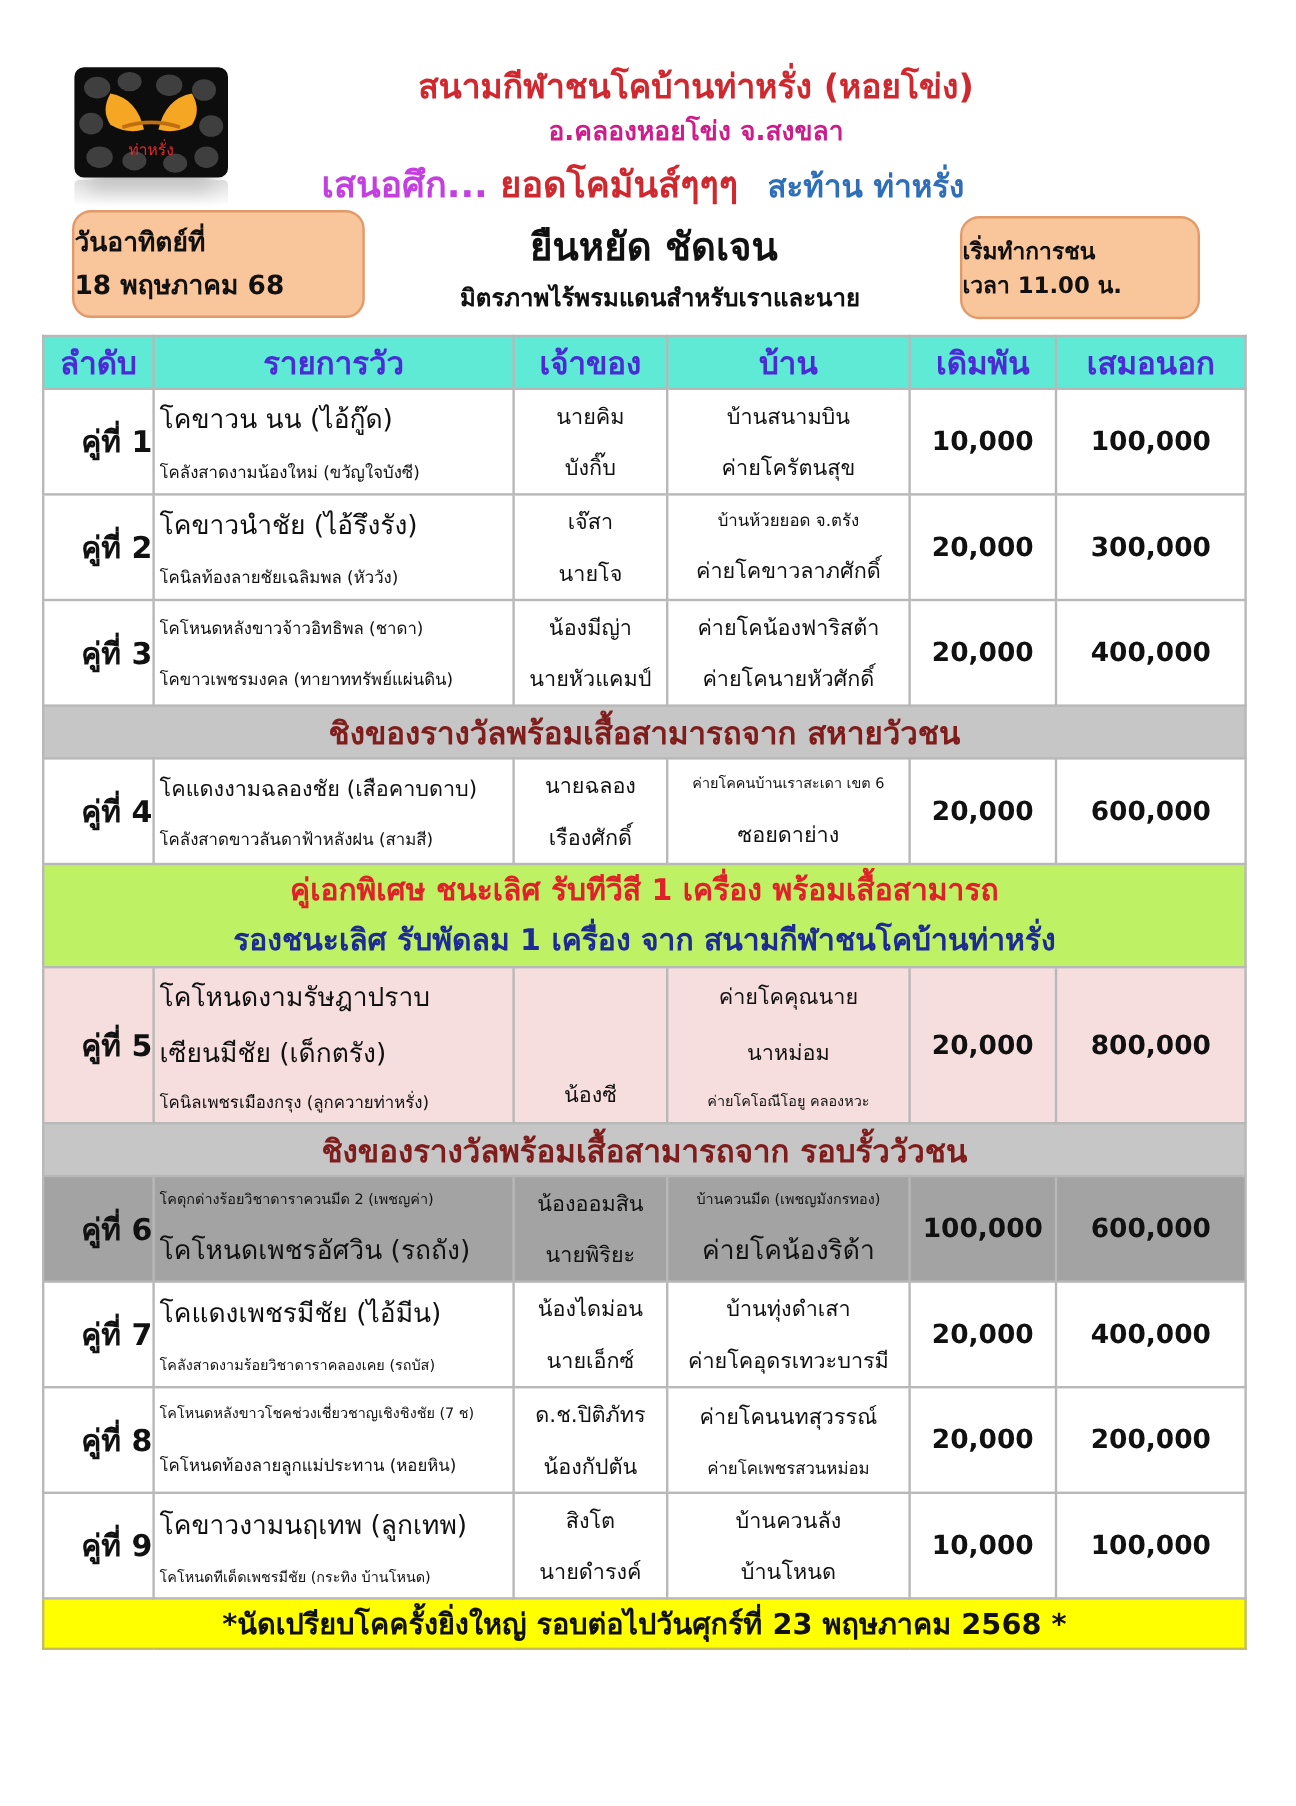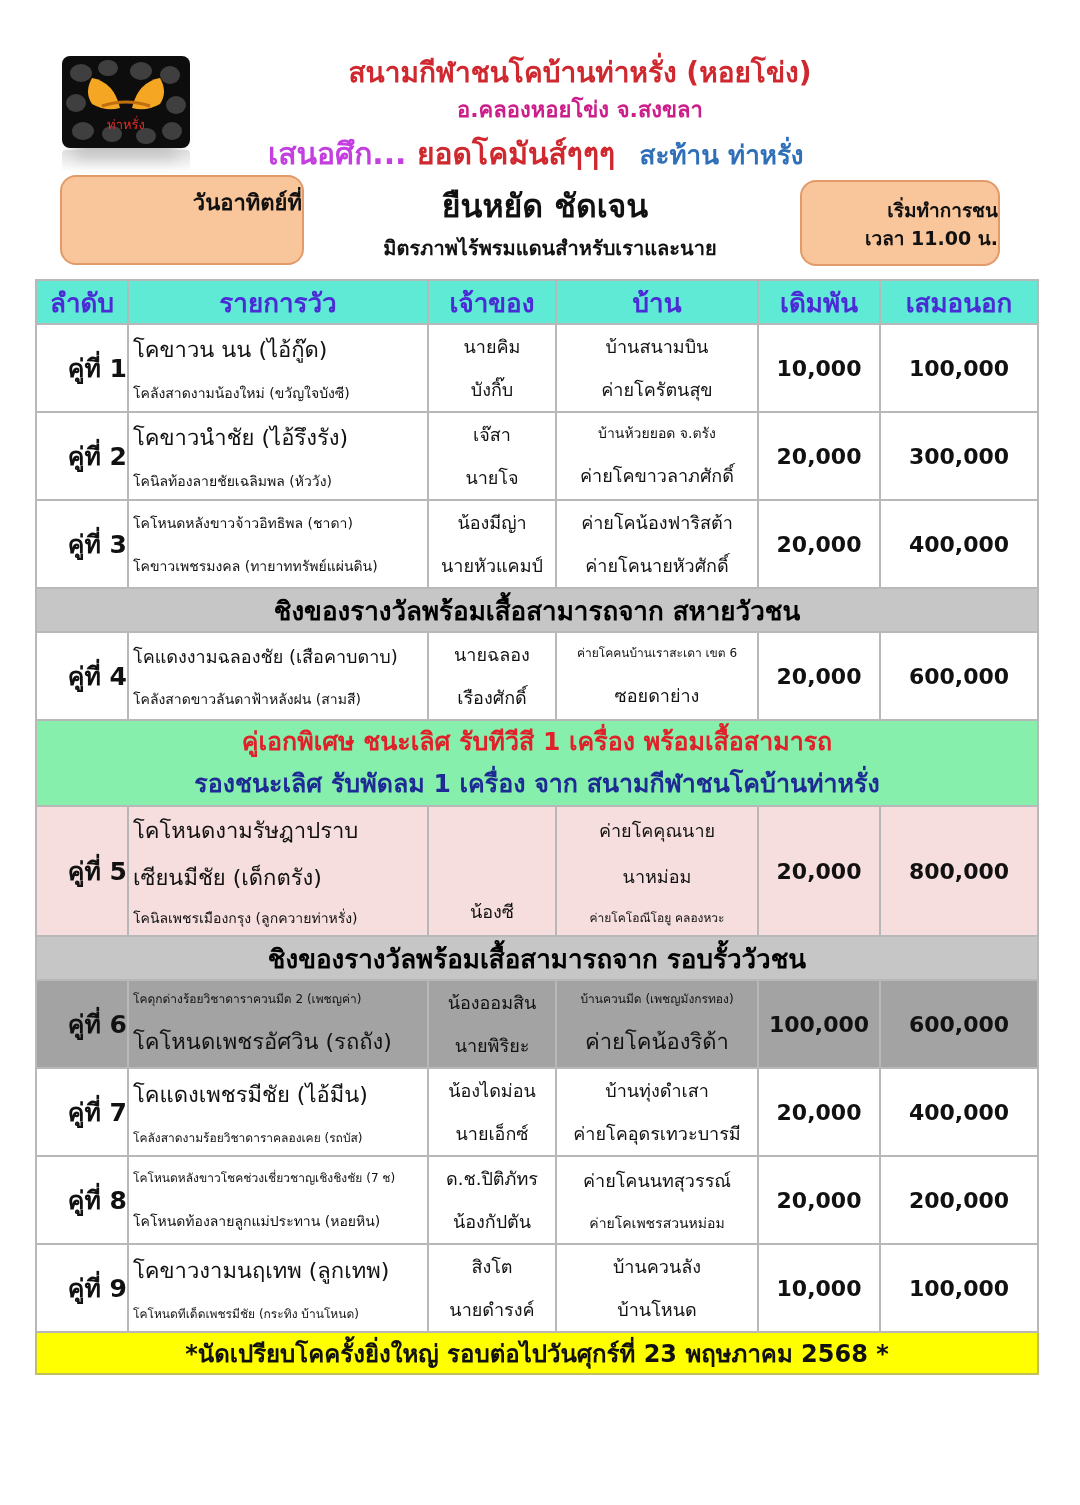--- a/index.html
+++ b/index.html
@@ -19,21 +19,21 @@
     background:linear-gradient(#c9c9c9, rgba(255,255,255,0)); opacity:.6; border-radius:4px;
   }
   .t1 { position:absolute; top:50px; left:0; width:1160px; text-align:center; font-size:28px; font-weight:bold; color:#d0282f; }
   .t2 { position:absolute; top:92px; left:0; width:1160px; text-align:center; font-size:22px; font-weight:bold; color:#cc1d8a; }
   .t3 { position:absolute; top:130px; left:268px; font-size:30px; font-weight:bold; white-space:nowrap; }
   .t3 .a { color:#c33fe0; }
   .t3 .b { color:#d0282f; }
   .t3 .c { color:#2f6fb8; font-size:26px; margin-left:14px; }
   .badge {
     position:absolute; background:#f9c59a; border:2px solid #e39a6a; border-radius:16px;
-    text-align:right; font-weight:bold; color:#111;
+    text-align:left; font-weight:bold; color:#111;
   }
   .badge.left { left:60px; top:175px; width:244px; height:90px; font-size:22px; line-height:36px; padding-top:8px; box-sizing:border-box; }
   .badge.right { left:800px; top:180px; width:200px; height:86px; font-size:19px; line-height:28px; padding-top:14px; box-sizing:border-box; }
   .center-title { position:absolute; top:180px; left:340px; width:410px; text-align:center; font-size:32px; font-weight:bold; }
   .center-sub { position:absolute; top:232px; left:330px; width:440px; text-align:center; font-size:20px; font-weight:bold; }
 
   table.main {
     position:absolute; left:35px; top:279px; width:1002px; border-collapse:collapse;
     table-layout:fixed;
   }
@@ -47,24 +47,24 @@
   td.bet, td.odds { text-align:center; font-weight:bold; font-size:22px; }
   .line { white-space:nowrap; overflow:hidden; }
   .big { font-size:22px; }
   .med { font-size:18px; }
   .small { font-size:14px; }
   .tiny { font-size:12px; }
   tr.pair td { height:86px; }
   tr.pair5 td { height:128px; }
   .cell2 { display:flex; flex-direction:column; justify-content:space-around; height:100%; }
   tr.banner td {
-    background:#c6c6c6; color:#000000; text-align:center; font-weight:bold; font-size:26px; height:42px;
+    background:#c6c6c6; color:#7f1d1d; text-align:center; font-weight:bold; font-size:26px; height:42px;
   }
   tr.yellow td {
-    background:#86efac; text-align:center; font-weight:bold; height:84px;
+    background:#bef264; text-align:center; font-weight:bold; height:84px;
   }
   .y1 { color:#e0212a; font-size:25px; line-height:42px; }
   .y2 { color:#1e2b95; font-size:25px; line-height:42px; }
   tr.pink td { background:#f6dede; }
   tr.green td { background:#a3a3a3; }
   tr.note td {
     background:#d9d9d9; text-align:center; font-weight:bold; font-size:26px; height:40px;
   }
   tr.footer td {
     background:#ffff00; text-align:center; font-weight:bold; font-size:24px; height:40px;
@@ -97,20 +97,21 @@
 <div class="t1">สนามกีฬาชนโคบ้านท่าหรั่ง (หอยโข่ง)</div>
 <div class="t2">อ.คลองหอยโข่ง  จ.สงขลา</div>
 <div class="t3">
   <span class="a">เสนอศึก...</span>
   <span class="b">ยอดโคมันส์ๆๆๆ</span>
   <span class="c">สะท้าน  ท่าหรั่ง</span>
 </div>
 
 <div class="badge left">
   <div>วันอาทิตย์ที่</div>
+  <div>18 พฤษภาคม 68</div>
 </div>
 <div class="center-title">ยืนหยัด  ชัดเจน</div>
 <div class="center-sub">มิตรภาพไร้พรมแดนสำหรับเราและนาย</div>
 <div class="badge right">
   <div>เริ่มทำการชน</div>
   <div>เวลา 11.00 น.</div>
 </div>
 
 <table class="main">
   <colgroup>

